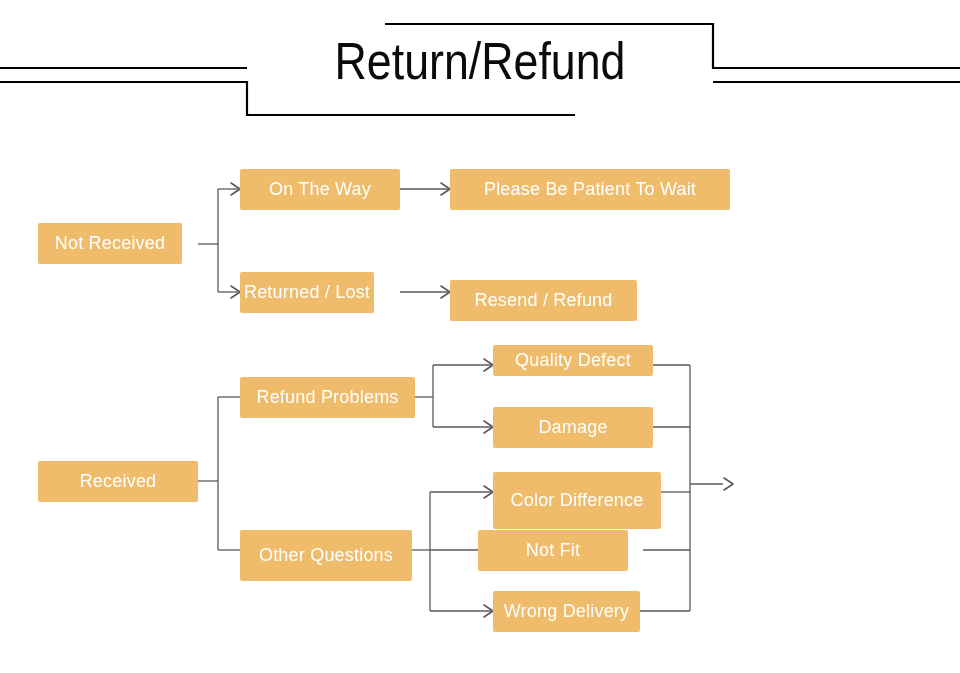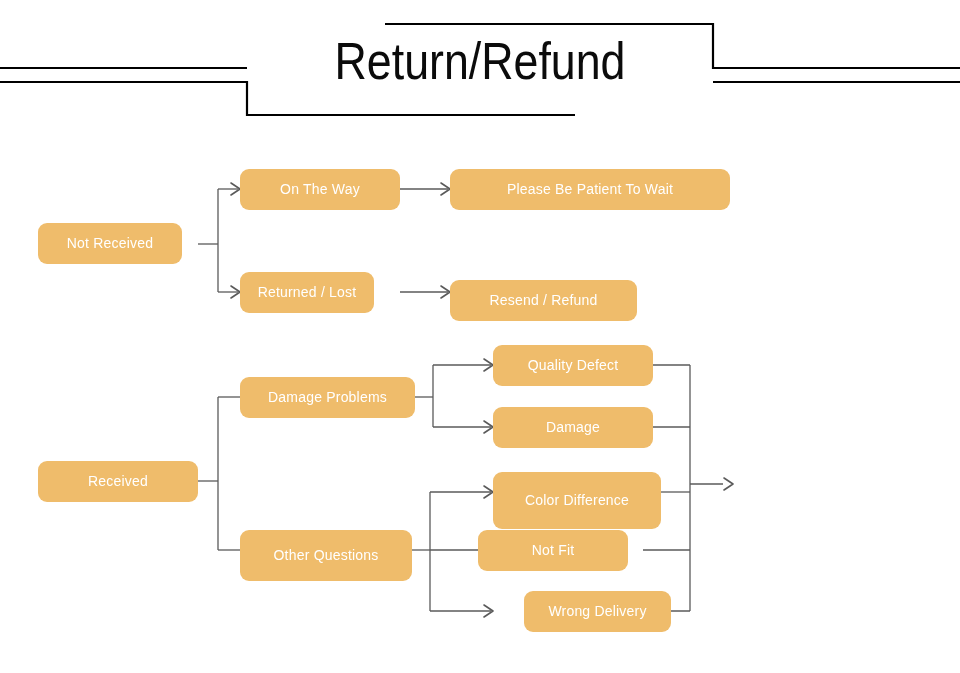--- a/index.html
+++ b/index.html
@@ -65,24 +65,24 @@
     left: 0; top: 0;
     width: 960px;
     height: 673px;
     pointer-events: none;
   }
 
   .node {
     position: absolute;
     box-sizing: border-box;
     background: #efbc6b;
-    border-radius: 9px;
+    border-radius: 2px;
     color: #ffffff;
     font-family: "Liberation Sans", sans-serif;
-    font-size: 14px;
+    font-size: 18px;
     font-weight: 400;
     letter-spacing: 0.2px;
     display: flex;
     align-items: center;
     justify-content: center;
     text-align: center;
     line-height: 21px;
     white-space: pre-line;
     user-select: none;
   }
@@ -173,29 +173,29 @@
     <div class="node" style="left:240px; top:169px; width:160px; height:41px;">On The Way</div>
 
     <div class="node" style="left:240px; top:272px; width:134px; height:41px;">Returned / Lost</div>
 
     <div class="node" style="left:450px; top:169px; width:280px; height:41px;">Please Be Patient To Wait</div>
 
     <div class="node" style="left:450px; top:280px; width:187px; height:41px;">Resend / Refund</div>
 
     <div class="node" style="left:38px;  top:461px; width:160px; height:41px;">Received</div>
 
-    <div class="node" style="left:240px; top:377px; width:175px; height:41px;">Damage Problems</div>
+    <div class="node" style="left:240px; top:377px; width:175px; height:41px;">Refund Problems</div>
 
     <div class="node" style="left:240px; top:530px; width:172px; height:51px;">Other Questions</div>
 
-    <div class="node" style="left:493px; top:345px; width:160px; height:41px;">Quality Defect</div>
+    <div class="node" style="left:493px; top:345px; width:160px; height:31px;">Quality Defect</div>
 
     <div class="node" style="left:493px; top:407px; width:160px; height:41px;">Damage</div>
 
     <div class="node" style="left:493px; top:472px; width:168px; height:57px;">Color Difference</div>
 
     <div class="node" style="left:478px; top:530px; width:150px; height:41px;">Not Fit</div>
 
-    <div class="node" style="left:493px; top:591px; width:147px; height:41px;margin-left:31px;">Wrong Delivery</div>
+    <div class="node" style="left:493px; top:591px; width:147px; height:41px;">Wrong Delivery</div>
 
 
   </div>
 </div>
 
 </body></html>

